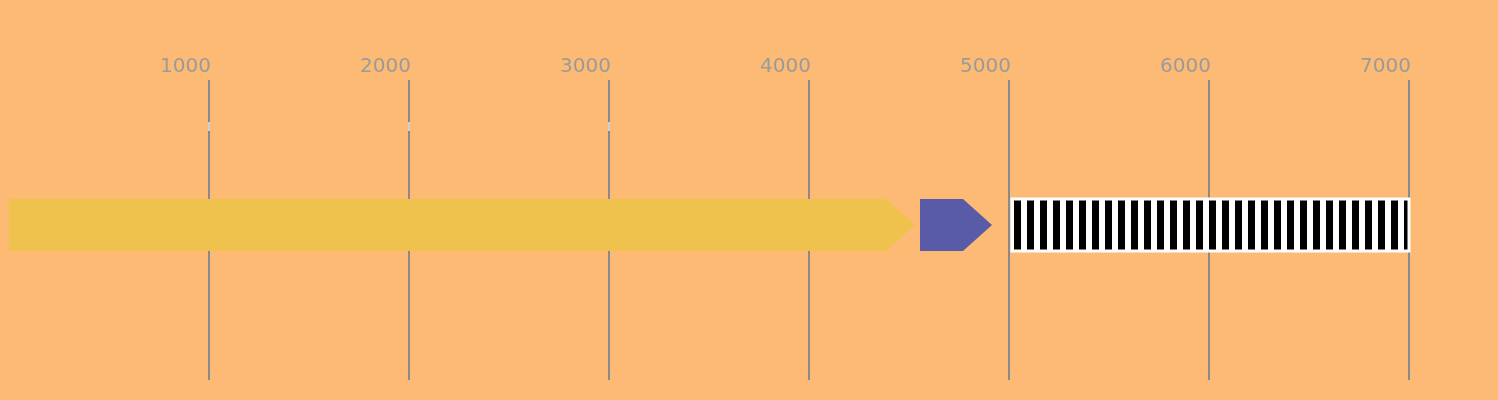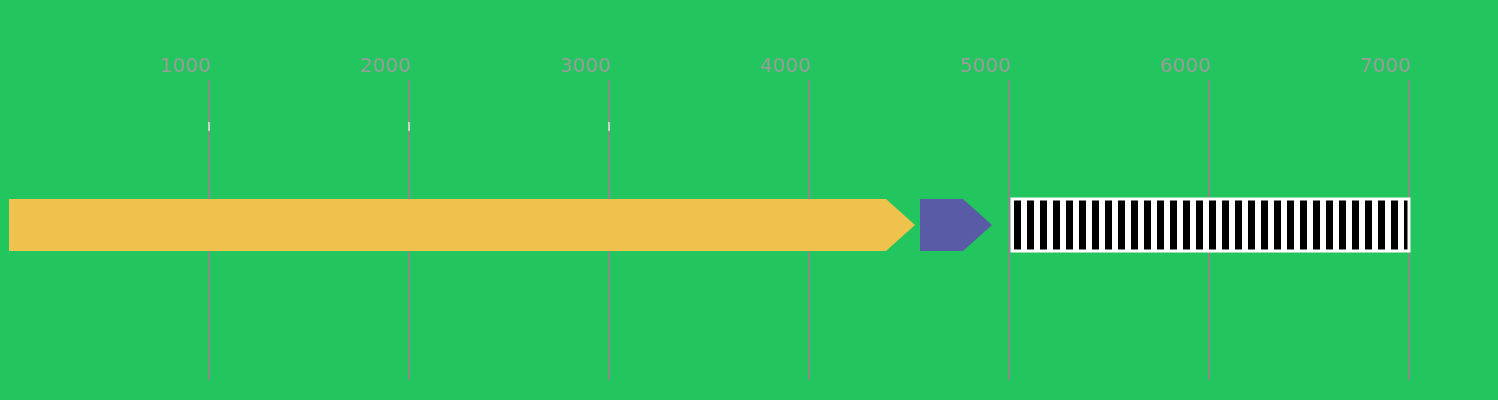--- a/index.html
+++ b/index.html
@@ -8,21 +8,21 @@
     background: #000000;
     width: 1498px;
     height: 400px;
     overflow: hidden;
     font-family: "DejaVu Sans", sans-serif;
   }
   .chart-wrap {
     position: relative;
     width: 1498px;
     height: 400px;
-    background: #22c55e;
+    background: #fdba74;
   }
   svg {
     display: block;
   }
   text {
     font-family: "DejaVu Sans", sans-serif;
   }
 </style>
 </head>
 <body>

